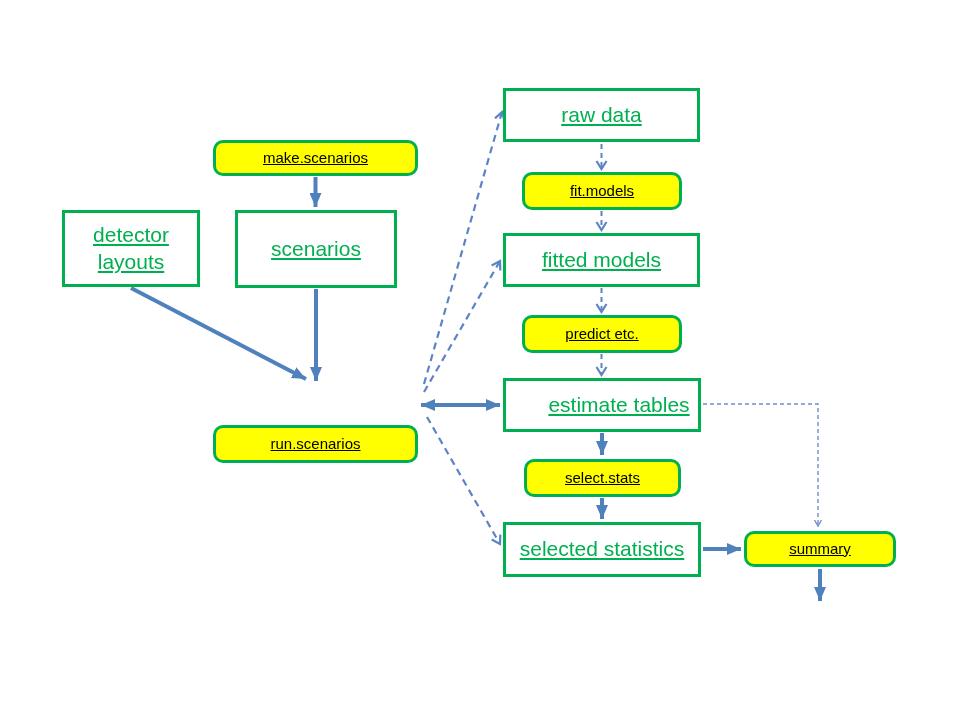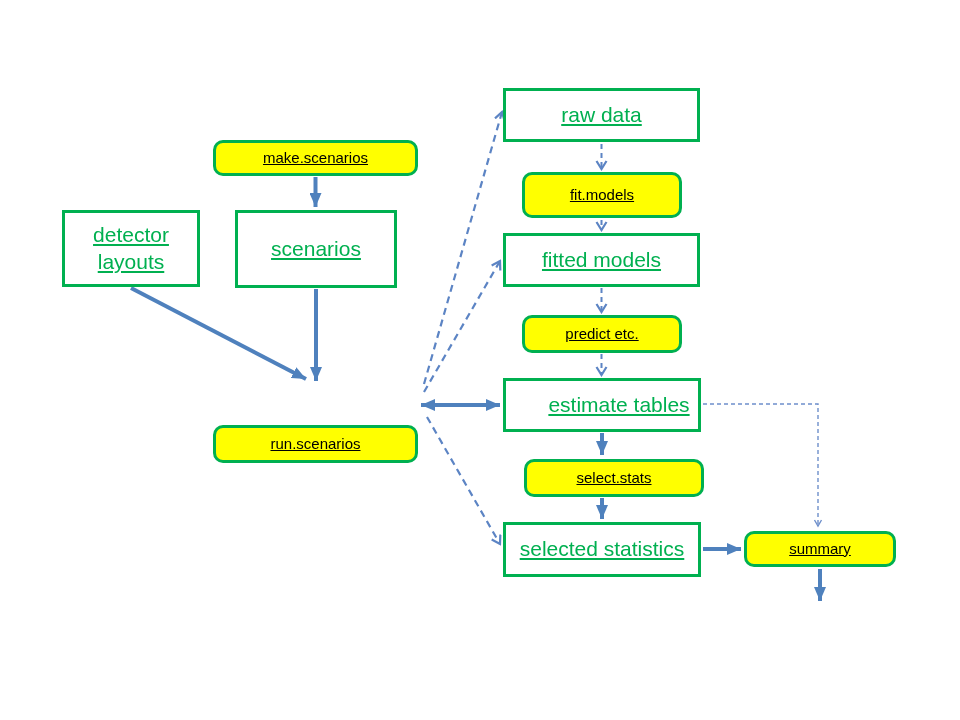--- a/index.html
+++ b/index.html
@@ -125,28 +125,28 @@
   <div class="node func-node" style="left:213px; top:140px; width:205px; height:36px;">make.scenarios</div>
 
   <div class="node data-node" style="left:62px; top:210px; width:138px; height:77px;">detector layouts</div>
 
   <div class="node data-node" style="left:235px; top:210px; width:162px; height:78px;">scenarios</div>
 
   <div class="node func-node" style="left:213px; top:385px; width:205px; height:38px;margin-top:40px;">run.scenarios</div>
 
   <div class="node data-node" style="left:503px; top:88px; width:197px; height:54px;">raw data</div>
 
-  <div class="node func-node" style="left:522px; top:172px; width:160px; height:46px;">fit.models</div>
+  <div class="node func-node" style="left:522px; top:172px; width:160px; height:38px;">fit.models</div>
 
   <div class="node data-node" style="left:503px; top:233px; width:197px; height:54px;">fitted models</div>
 
   <div class="node func-node" style="left:522px; top:315px; width:160px; height:38px;">predict etc.</div>
 
   <div class="node data-node" style="left:503px; top:378px; width:198px; height:54px;padding-left:34px;">estimate tables</div>
 
-  <div class="node func-node" style="left:524px; top:459px; width:180px; height:38px;">select.stats</div>
+  <div class="node func-node" style="left:524px; top:459px; width:157px; height:38px;">select.stats</div>
 
   <div class="node data-node" style="left:503px; top:522px; width:198px; height:55px;">selected statistics</div>
 
   <div class="node func-node" style="left:744px; top:531px; width:152px; height:36px;">summary</div>
 
 
 </div>
 
 </body></html>

